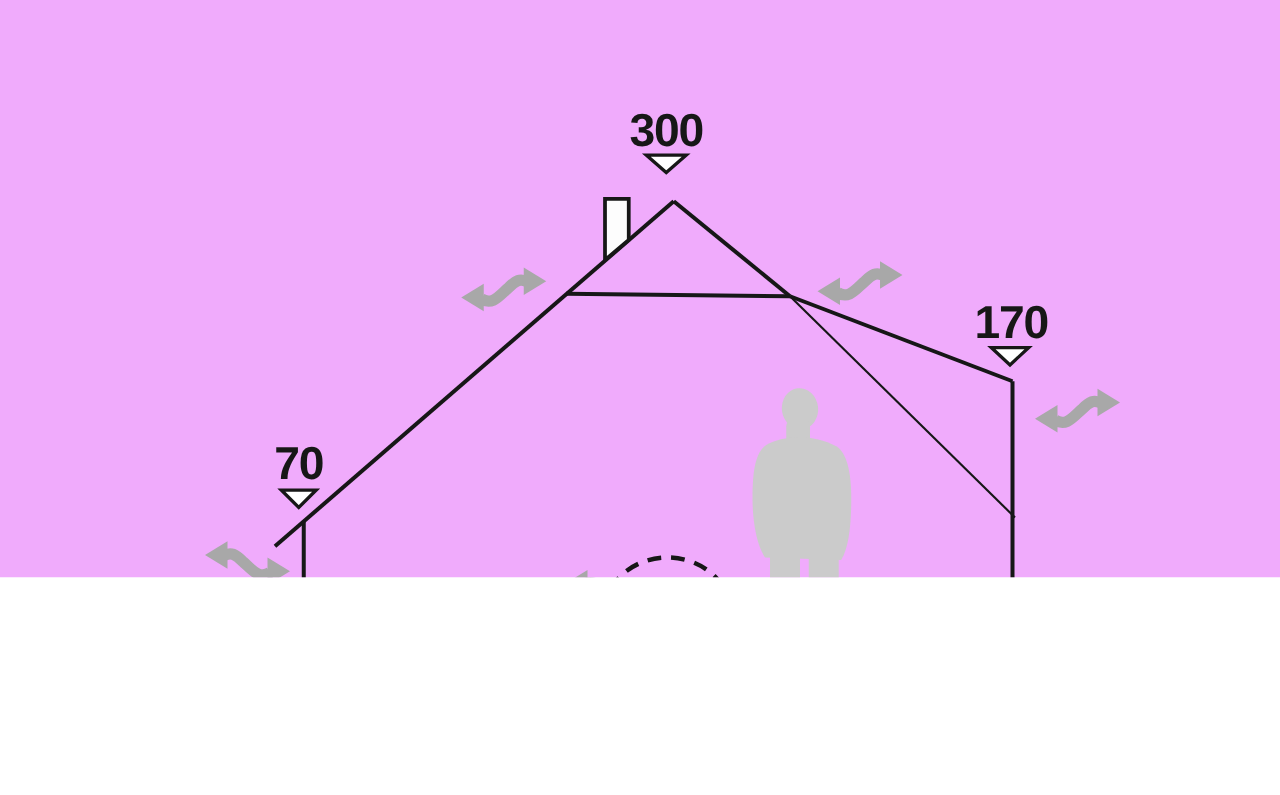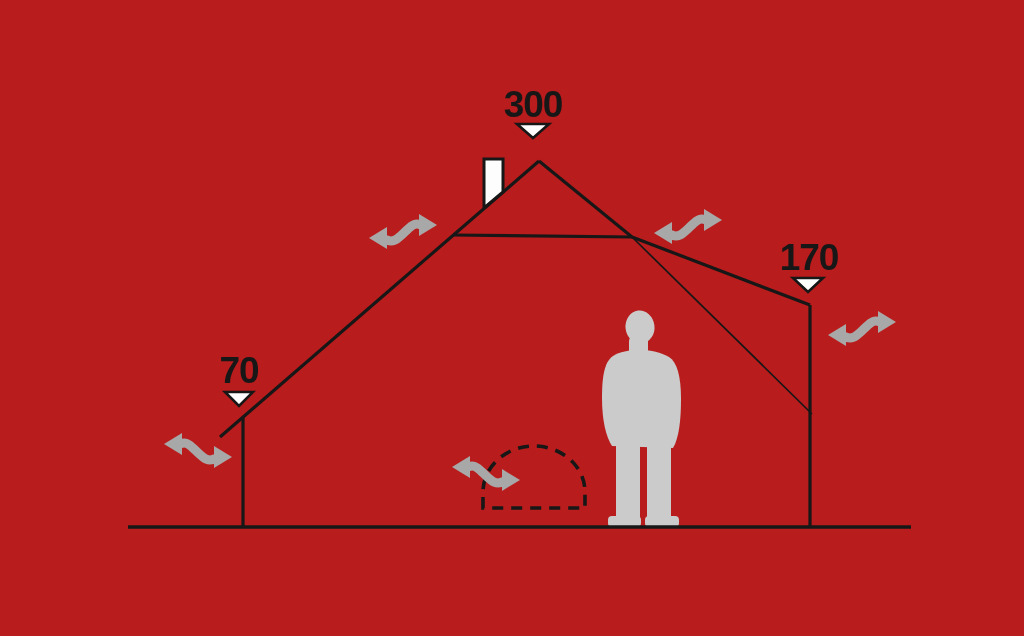--- a/index.html
+++ b/index.html
@@ -1,19 +1,19 @@
 <!DOCTYPE html>
 <html><head>
 <meta charset="utf-8">
 <style>
   html,body{margin:0;padding:0;background:#ffffff;}
   .stage{
     position:relative;
-    width:1024px;height:636px;
-    background:#b91c1c;
+    width:1024px;height:462px;
+    background:#f0abfc;
     overflow:hidden;
     font-family:"Liberation Sans", sans-serif;
   }
   svg{display:block;}
   text.dim-label{
     font-family:"Liberation Sans", sans-serif;
     font-weight:700;
     font-size:37px;
     letter-spacing:-1px;
     fill:#171717;

